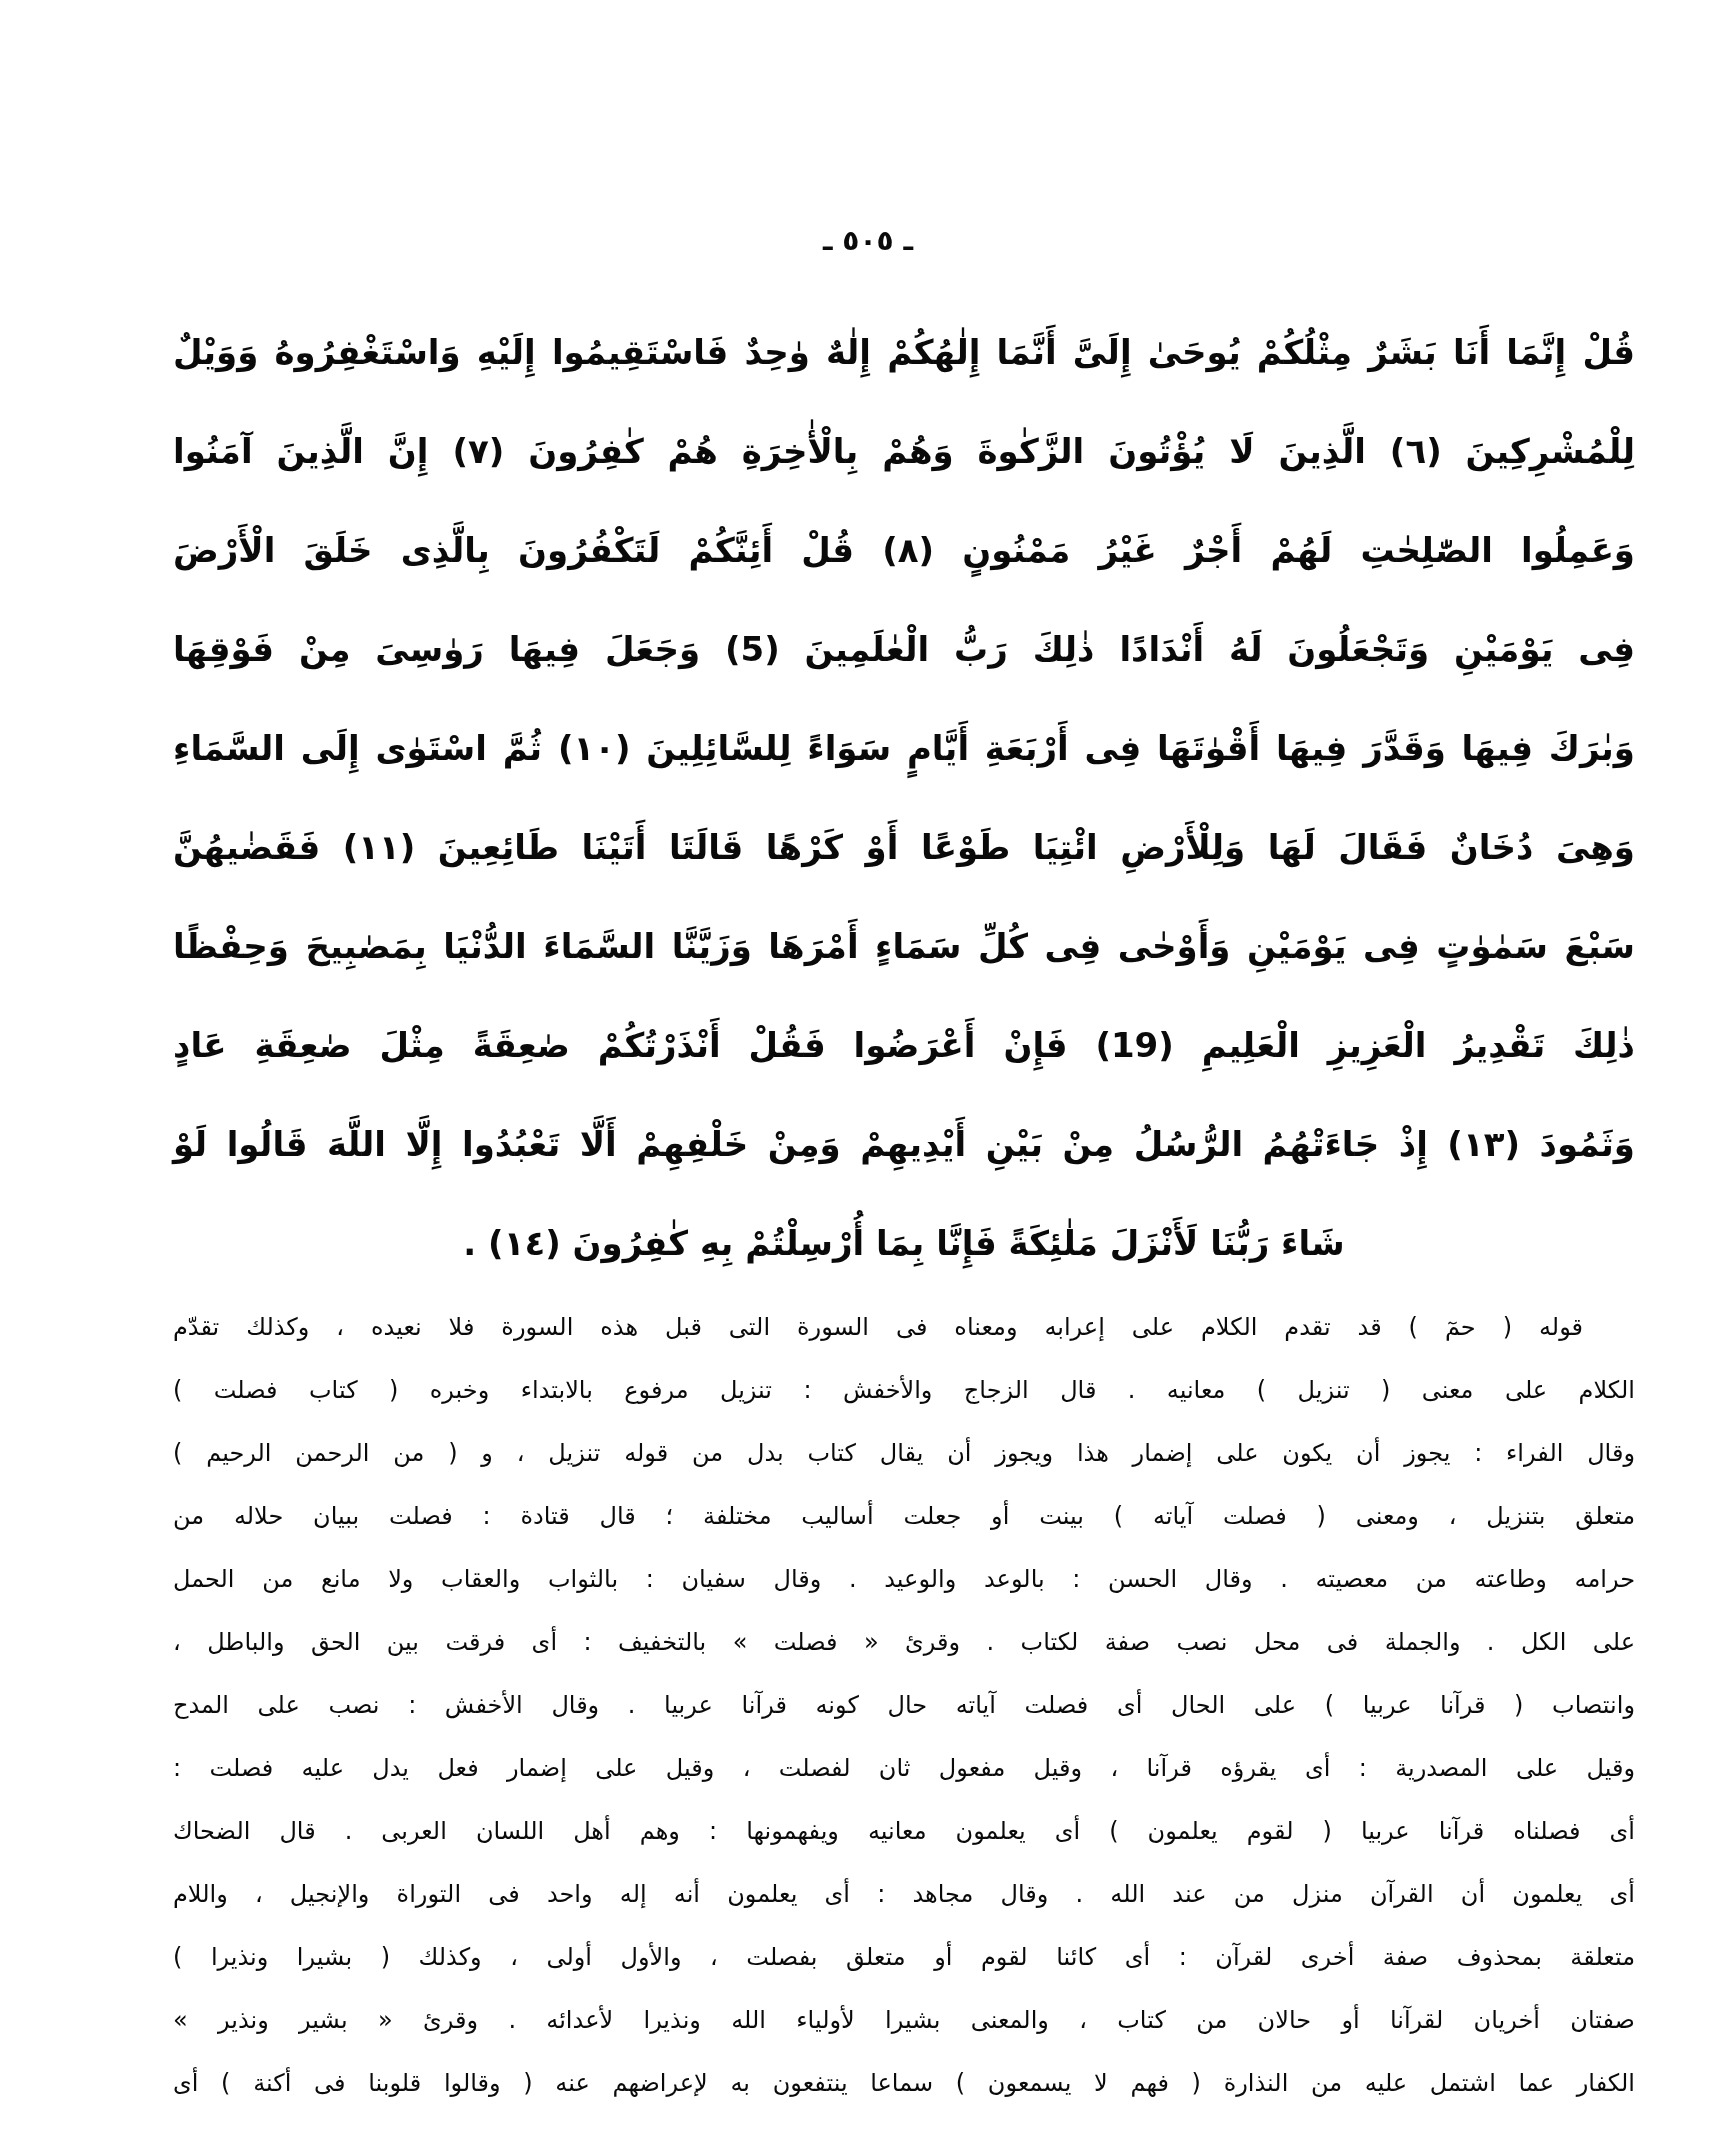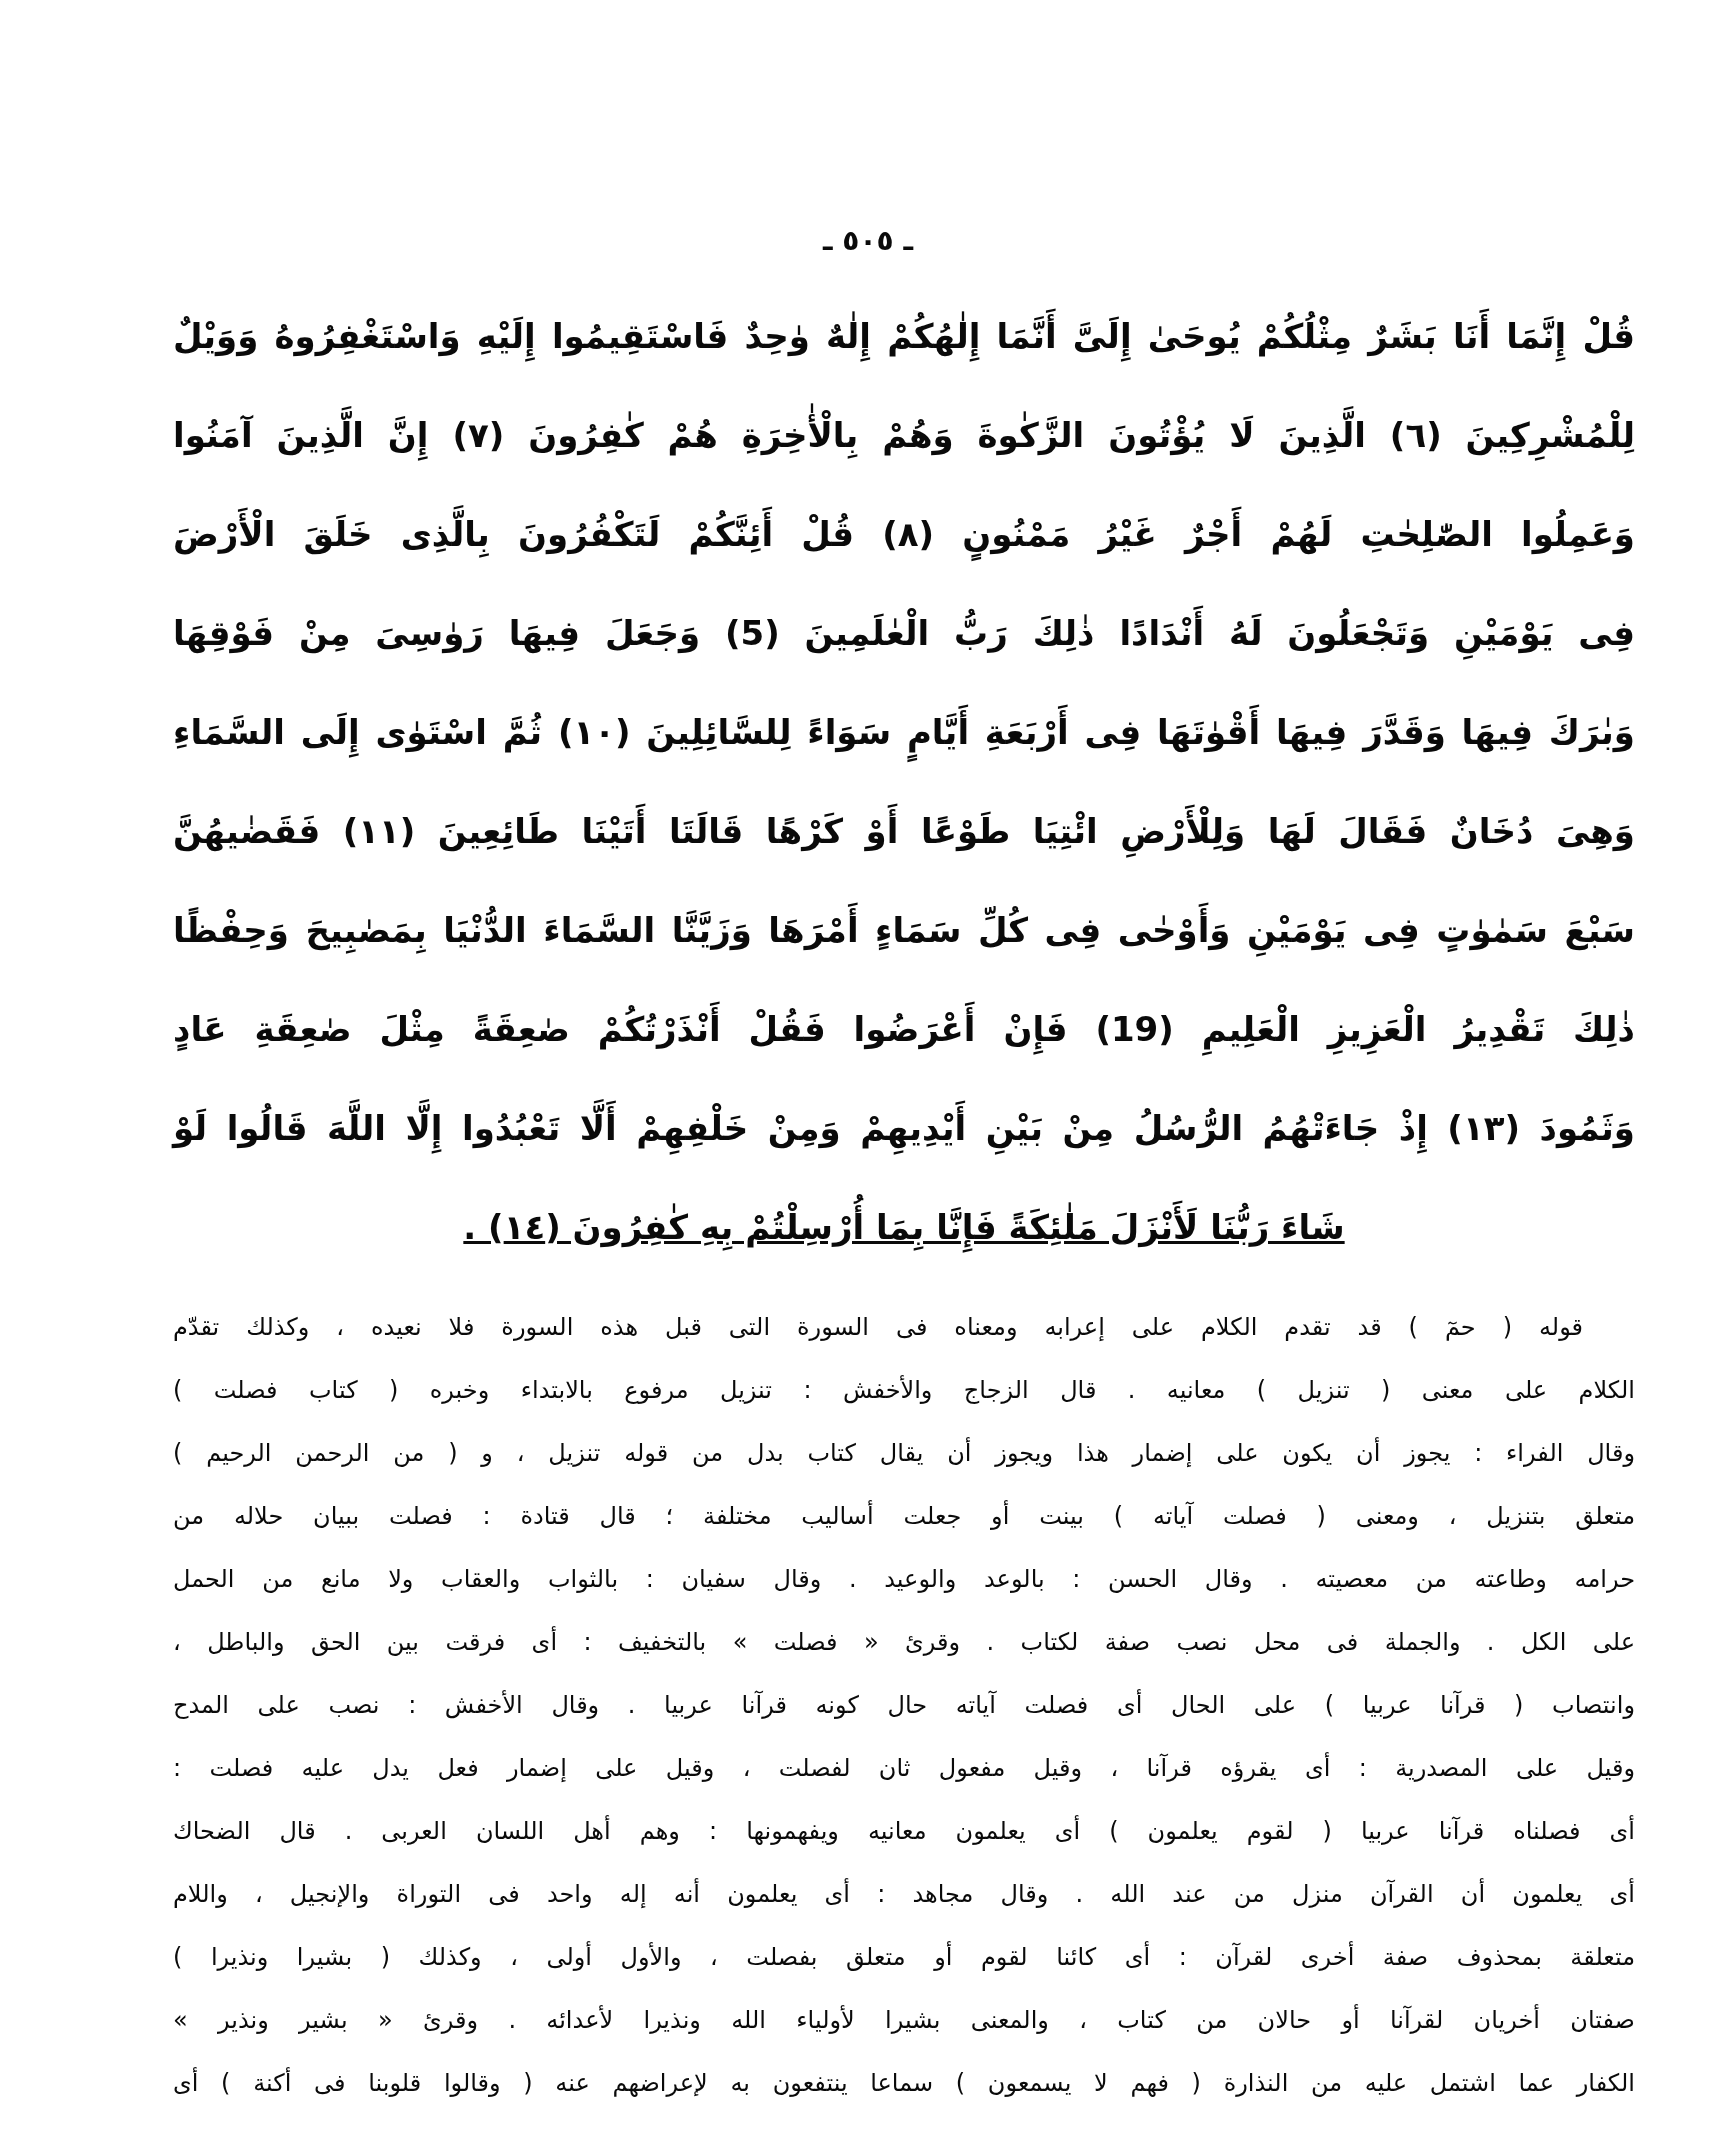--- a/index.html
+++ b/index.html
@@ -23,39 +23,38 @@
     width: 100%;
     text-align: center;
     font-family: "DejaVu Sans", sans-serif;
     font-weight: 700;
     font-size: 28px;
     letter-spacing: 1.7px;
     direction: rtl;
   }
   .quran {
     position: absolute;
-    top: 287px;
+    top: 303px;
     right: 88px;
     width: 1462px;
     direction: rtl;
   }
   .qline {
     margin: 0;
     font-family: "DejaVu Sans", sans-serif;
     font-weight: 700;
     font-size: 34px;
     line-height: 99px;
     text-align: justify;
     text-align-last: justify;
     white-space: normal;
   }
   .qline.centered {
     text-align: left;
     text-align-last: center;
-    text-decoration: underline;
   }
   .commentary {
     position: absolute;
     top: 1296px;
     right: 88px;
     width: 1462px;
     direction: rtl;
   }
   .cline {
     margin: 0;

